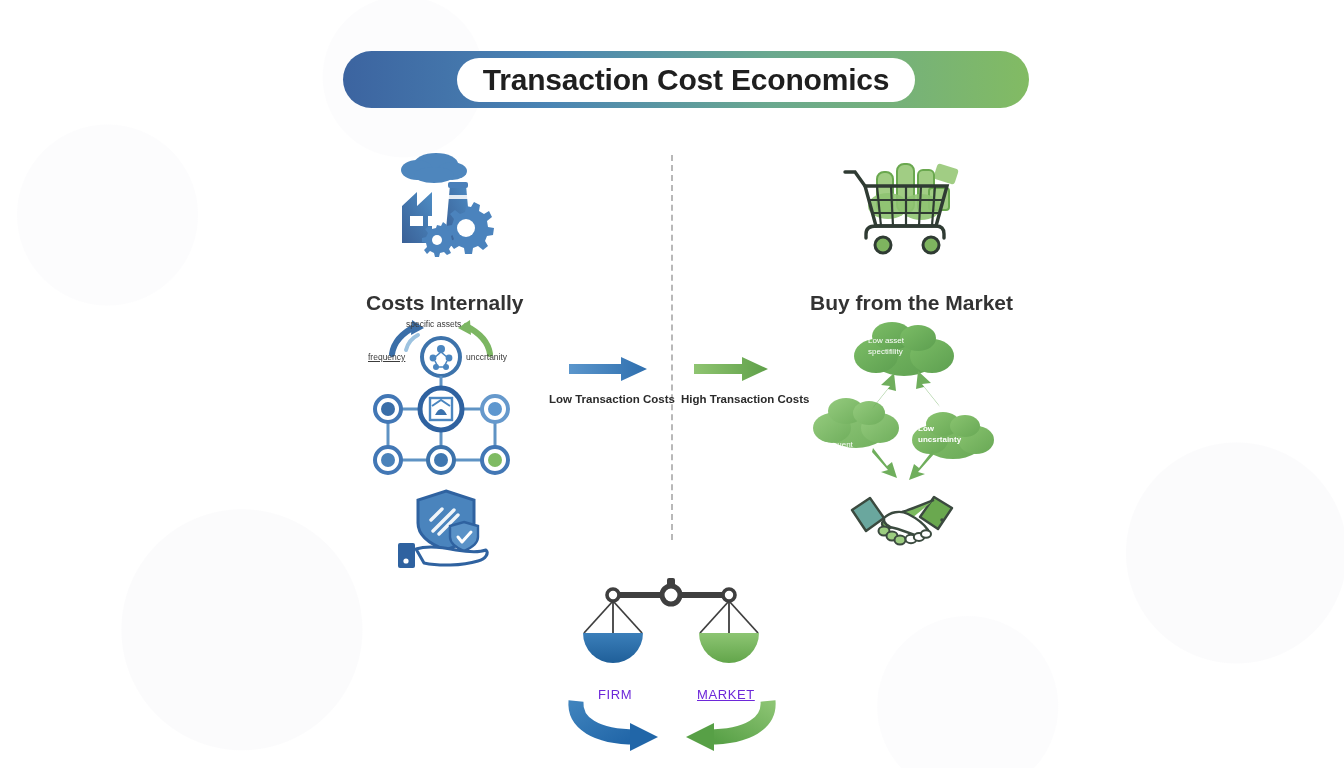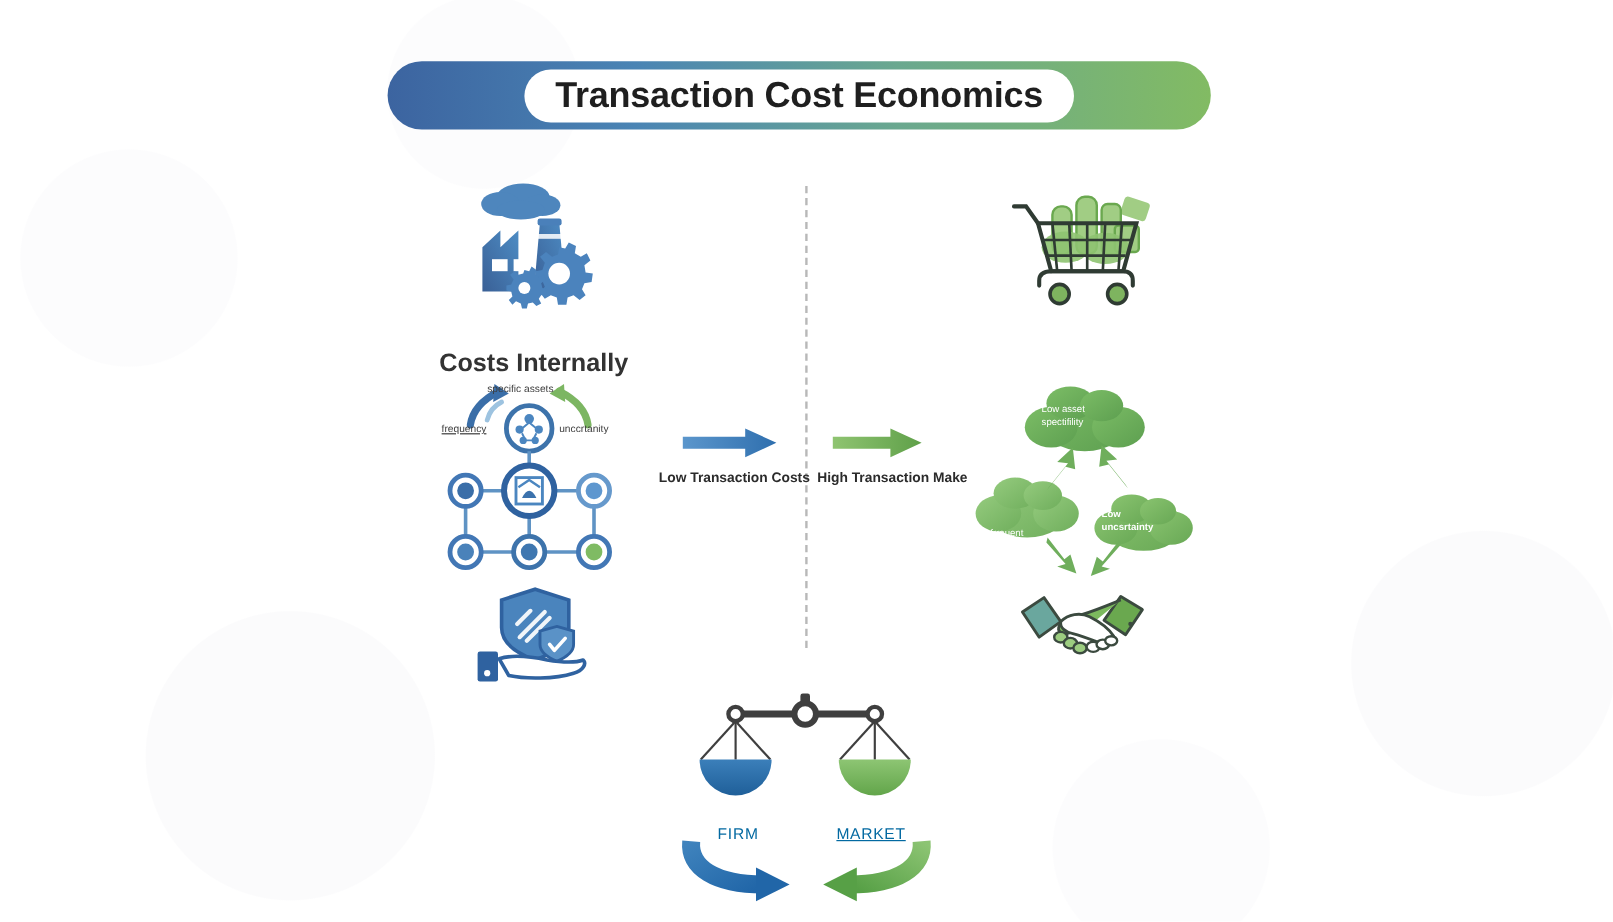--- a/index.html
+++ b/index.html
@@ -32,21 +32,21 @@
       radial-gradient(circle at 18% 82%, #fbfbfc 0 120px, transparent 121px),
       radial-gradient(circle at 8% 28%, #fcfcfd 0 90px, transparent 91px),
       radial-gradient(circle at 92% 72%, #fbfbfc 0 110px, transparent 111px),
       radial-gradient(circle at 72% 92%, #fcfcfd 0 90px, transparent 91px),
       radial-gradient(circle at 30% 10%, #fcfcfd 0 80px, transparent 81px);
   }
 
   
   #title-banner {
     position: absolute;
-    left: 323px;
+    left: 343px;
     top: 51px;
     width: 686px;
     height: 57px;
     border-radius: 29px;
     background: linear-gradient(90deg, #3c64a0 0%, #4a84b4 30%, #6aa88f 62%, #82bb63 100%);
     display: flex;
     align-items: center;
     justify-content: center;
   }
   #title-pill {
@@ -101,21 +101,21 @@
   }
   #label-low  { left: 549px; top: 381px; }
   #label-high { left: 681px; top: 381px; }
 
   
   .scale-label {
     position: absolute;
     font-size: 13px;
     font-weight: normal;
     letter-spacing: 0.6px;
-    color: #0369a1;
+    color: #6d28d9;
     white-space: nowrap;
   }
   #label-firm   { left: 598px; top: 687px; }
   #label-market { left: 697px; top: 687px; text-decoration: underline; }
 
   
   .net-label {
     position: absolute;
     font-size: 8.5px;
     color: #3c3c3c;
@@ -236,20 +236,21 @@
       <path d="M22 36 L12 22 H2" fill="none" stroke="#2f3b33" stroke-width="3.4" stroke-linecap="round"></path>
 
       <path d="M33 76 H93 q8 0 8 8 v4" fill="none" stroke="#2f3b33" stroke-width="3.4" stroke-linecap="round"></path>
       <path d="M33 76 q-10 0 -10 8 v4" fill="none" stroke="#2f3b33" stroke-width="3.4" stroke-linecap="round"></path>
 
       <circle cx="40" cy="95" r="8" fill="#7eb45f" stroke="#2f3b33" stroke-width="3"></circle>
       <circle cx="88" cy="95" r="8" fill="#7eb45f" stroke="#2f3b33" stroke-width="3"></circle>
     </svg>
   </div>
 
+  <h2 class="column-heading" id="heading-right">Buy from the Market</h2>
 
   <div class="art" style="left:569px; top:357px; width:78px; height:24px;">
     <svg width="78" height="24" viewBox="0 0 78 24">
       <defs>
         <linearGradient id="gArrowBlue" x1="0" y1="0" x2="1" y2="0">
           <stop offset="0" stop-color="#5b96cc"></stop>
           <stop offset="1" stop-color="#2f6fae"></stop>
         </linearGradient>
       </defs>
       <path d="M0 7 h52 v-7 l26 12 l-26 12 v-7 h-52 z" fill="url(#gArrowBlue)"></path>
@@ -261,21 +262,21 @@
     <svg width="74" height="24" viewBox="0 0 74 24">
       <defs>
         <linearGradient id="gArrowGreen" x1="0" y1="0" x2="1" y2="0">
           <stop offset="0" stop-color="#8fc471"></stop>
           <stop offset="1" stop-color="#5fa049"></stop>
         </linearGradient>
       </defs>
       <path d="M0 7 h48 v-7 l26 12 l-26 12 v-7 h-48 z" fill="url(#gArrowGreen)"></path>
     </svg>
   </div>
-  <span class="cost-label" id="label-high">High Transaction Make</span>
+  <span class="cost-label" id="label-high">High Transaction Costs</span>
 
   <div class="art" style="left:362px; top:316px; width:158px; height:162px;">
     <svg width="158" height="162" viewBox="0 0 158 162">
 
       <path d="M30 38 C32 24, 42 16, 54 10" fill="none" stroke="#3a6ea8" stroke-width="6" stroke-linecap="round"></path>
       <path d="M50 4 l12 8 l-13 7 z" fill="#3a6ea8"></path>
       <path d="M44 34 C46 26, 50 22, 56 19" fill="none" stroke="#9dc3e0" stroke-width="4" stroke-linecap="round"></path>
 
       <path d="M128 38 C126 24, 116 16, 104 10" fill="none" stroke="#7cb662" stroke-width="6" stroke-linecap="round"></path>
       <path d="M108 4 l-12 8 l13 7 z" fill="#7cb662"></path>

